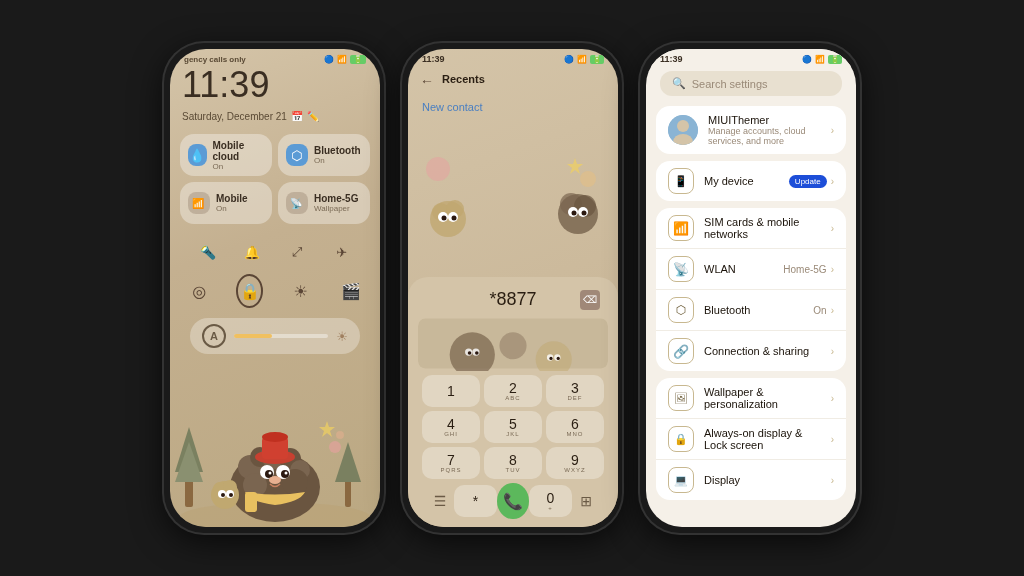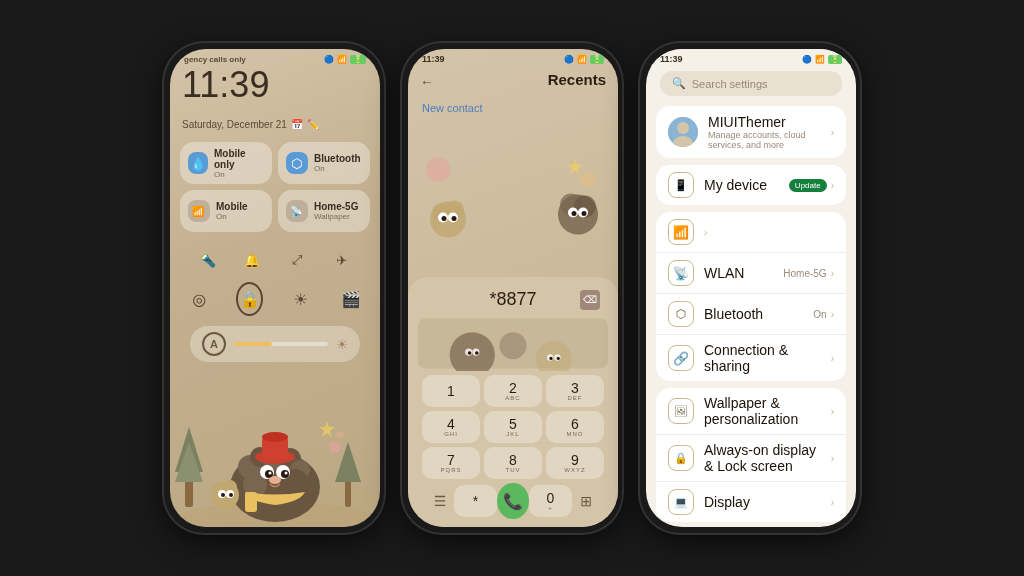--- a/index.html
+++ b/index.html
@@ -59,21 +59,21 @@
       width: 100%;
       height: 100%;
       background: #c8b89a;
       background: linear-gradient(160deg, #d4c4a8 0%, #c4b090 40%, #bba882 100%);
       position: relative;
       overflow: hidden;
     }
     .lockscreen .status-bar { color: #5a4a35; gap: 41px; }
     .lockscreen-top { padding: 0 12px 6px; }
     .lockscreen-time { font-size: 36px; font-weight: 300; color: #3a2e22; line-height: 1; }
-    .lockscreen-date { font-size: 10px; color: #5a4a35; display: flex; align-items: center; gap: 4px; margin-top: 16px; }
+    .lockscreen-date { font-size: 10px; color: #5a4a35; display: flex; align-items: center; gap: 4px; margin-top: 8px; }
     .lockscreen-widgets {
       display: grid;
       grid-template-columns: 1fr 1fr;
       gap: 6px;
       padding: 6px 10px;
     }
     .widget-tile {
       background: rgba(255,255,255,0.35);
       border-radius: 14px;
       padding: 6px 8px;
@@ -138,21 +138,21 @@
       position: relative;
     }
     .dialer-screen .status-bar { color: #3a2e22; }
     .recents-header {
       display: flex;
       align-items: center;
       padding: 4px 12px 6px;
       gap: 8px;
     }
     .back-btn { font-size: 14px; color: #5a4535; cursor: pointer; }
-    .recents-title { flex: 1; text-align: right; font-size: 15px; font-weight: 600; color: #2a1e12; }
+    .recents-title { flex: 1; text-align: left; font-size: 11px; font-weight: 600; color: #2a1e12; }
 
     .recents-actions { padding: 4px 14px; }
     .recents-action-item { color: #4a7fc1; font-size: 11px; padding: 4px 0; }
 
     .recents-art {
       flex: 1;
       position: relative;
       overflow: hidden;
       min-height: 80px;
     }
@@ -241,27 +241,27 @@
     .si-icon {
       width: 26px; height: 26px;
       border: 1.5px solid #c8b890;
       border-radius: 8px;
       display: flex; align-items: center; justify-content: center;
       font-size: 13px;
       flex-shrink: 0;
       color: #6a5a35;
     }
     .si-text { flex: 1; }
-    .si-title { font-size: 14px; font-weight: 500; color: #1a1209; }
+    .si-title { font-size: 11px; font-weight: 500; color: #1a1209; }
     .si-sub { font-size: 9px; color: #9a8a78; }
     .si-right { display: flex; align-items: center; gap: 4px; }
     .si-value { font-size: 10px; color: #9a8a78; }
     .si-arrow { font-size: 10px; color: #c8b890; }
     .si-badge {
-      background: #15803d;
+      background: #1d4ed8;
       color: white;
       font-size: 8px;
       padding: 2px 6px;
       border-radius: 8px;
     }
 
     
     .settings-section-profile {
       background: white;
       border-radius: 14px;
@@ -303,21 +303,21 @@
             <span>Saturday, December 21</span>
             <span>📅</span>
             <span>✏️</span>
           </div>
         </div>
 
         <div class="lockscreen-widgets">
           <div class="widget-tile">
             <div class="widget-icon blue">💧</div>
             <div class="widget-text">
-              <div class="wt-main">Mobile only</div>
+              <div class="wt-main">Mobile cloud</div>
               <div class="wt-sub">On</div>
             </div>
           </div>
           <div class="widget-tile">
             <div class="widget-icon blue">⬡</div>
             <div class="widget-text">
               <div class="wt-main">Bluetooth</div>
               <div class="wt-sub">On</div>
             </div>
           </div>
@@ -587,20 +587,23 @@
             <div class="si-right">
               <span class="si-badge">Update</span>
               <span class="si-arrow">›</span>
             </div>
           </div>
         </div>
 
         <div class="settings-section" style="margin-top:3px;">
           <div class="settings-item">
             <div class="si-icon">📶</div>
+            <div class="si-text">
+              <div class="si-title">SIM cards &amp; mobile networks</div>
+            </div>
             <div class="si-right">
               <span class="si-arrow">›</span>
             </div>
           </div>
           <div class="settings-item">
             <div class="si-icon">📡</div>
             <div class="si-text">
               <div class="si-title">WLAN</div>
             </div>
             <div class="si-right">

